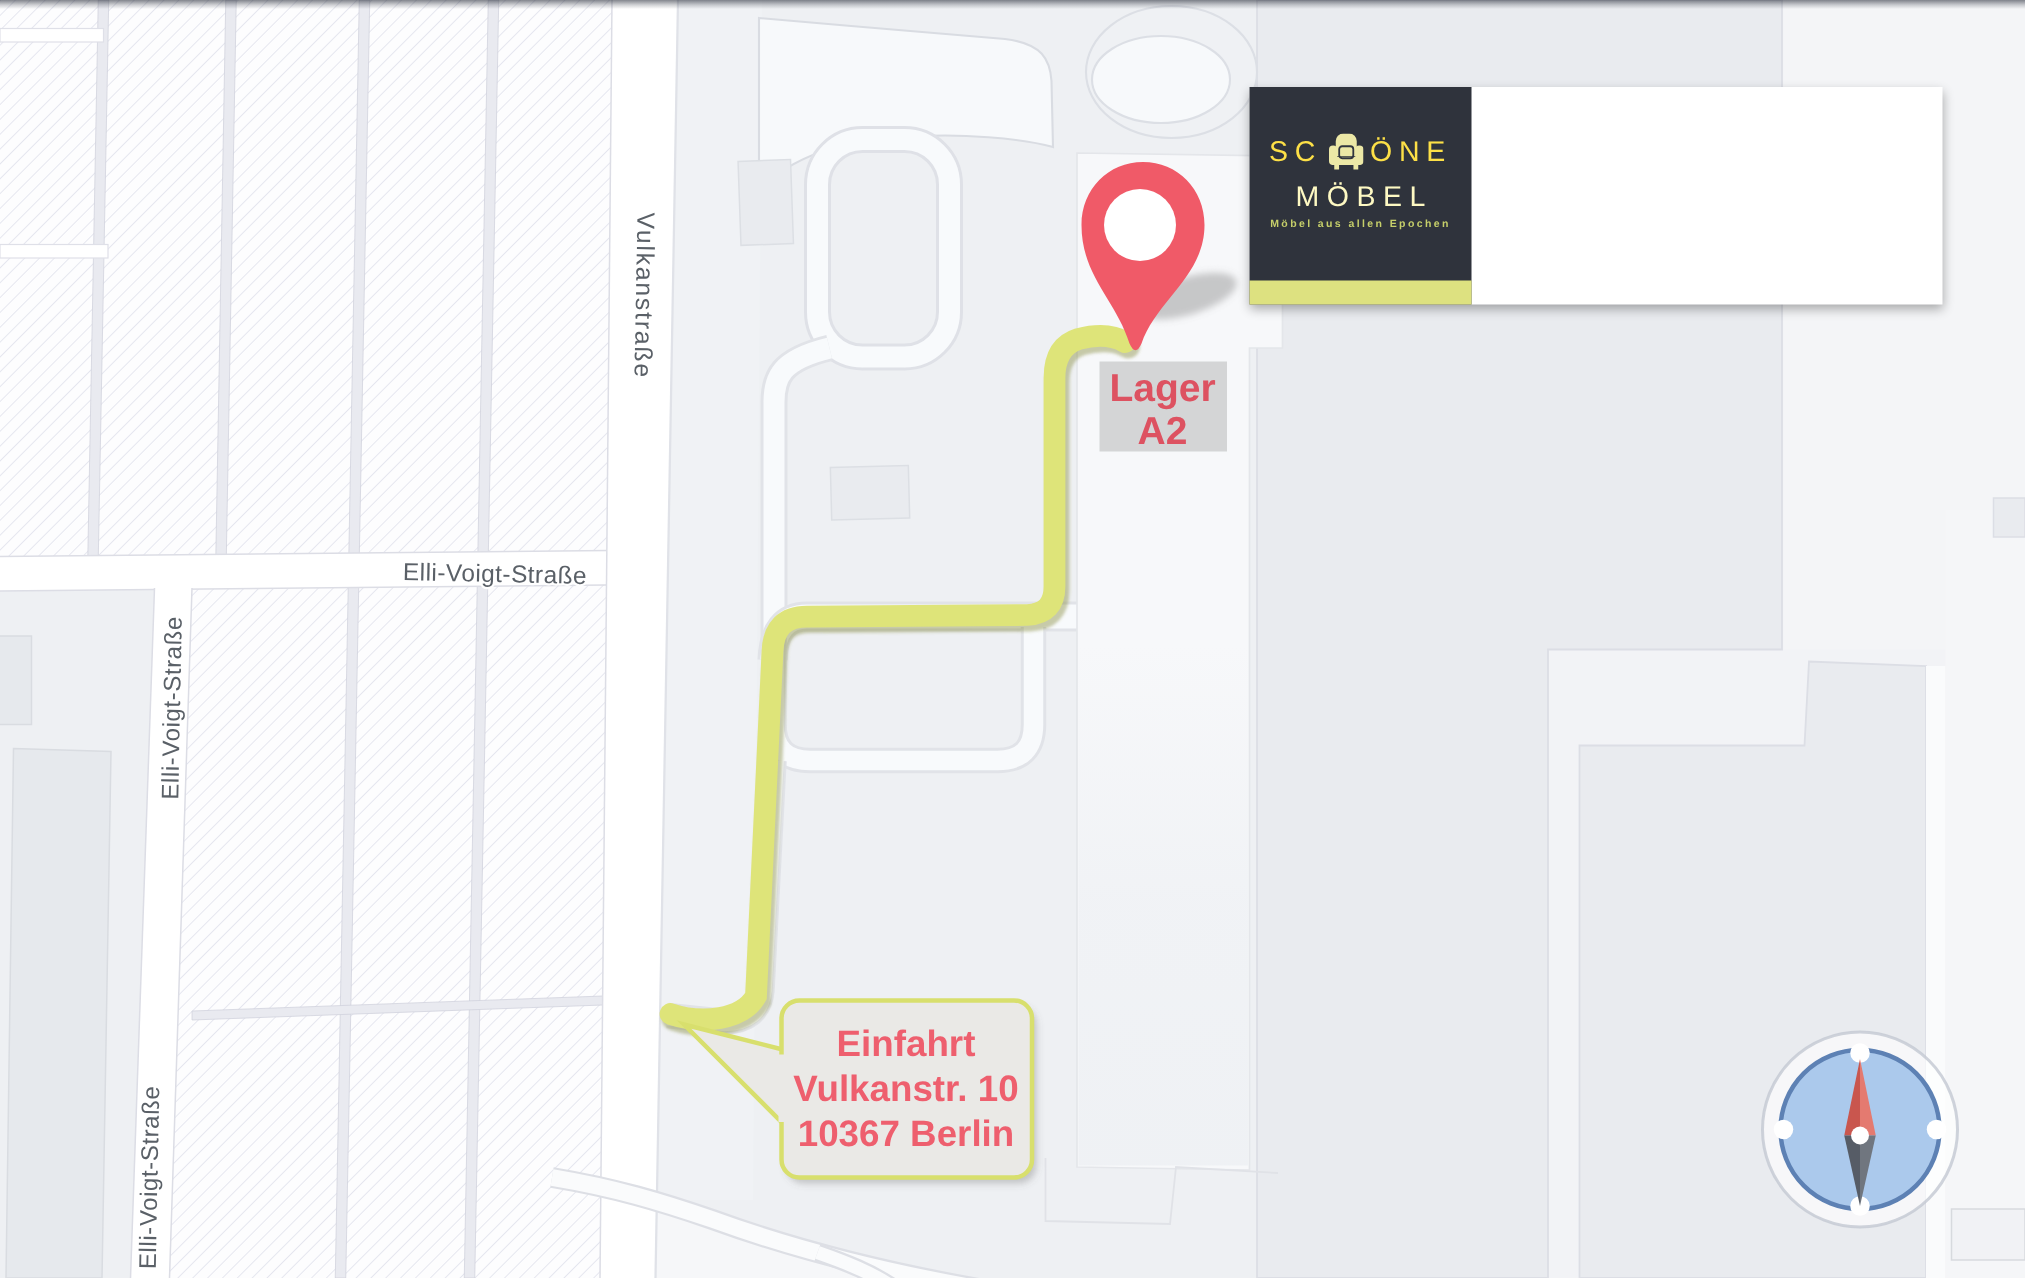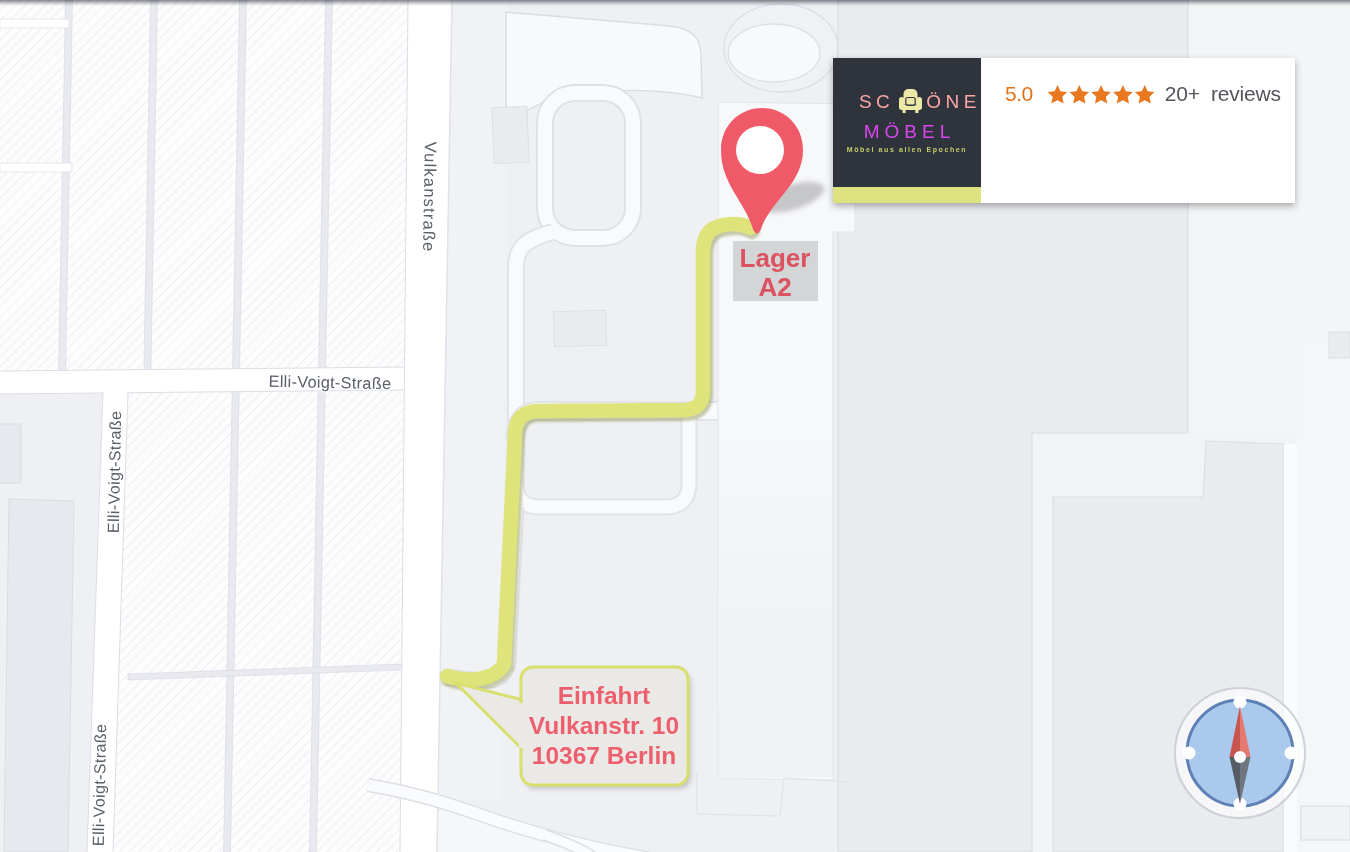--- a/index.html
+++ b/index.html
@@ -1,23 +1,23 @@
 <!DOCTYPE html>
 <html><head>
 <meta charset="utf-8">
 <style>
 html,body{margin:0;padding:0}
 body{width:1350px;height:852px;overflow:hidden;font-family:"Liberation Sans",sans-serif;background:#f2f3f6;position:relative}
 svg text{font-family:"Liberation Sans",sans-serif}
 #card{position:absolute;left:833px;top:58px;width:462px;height:145px;background:#fff;box-shadow:0 3px 7px rgba(0,0,0,0.32);display:flex}
 #logo{width:148px;height:145px;background:#2f333c;position:relative;flex:none}
 #logostrip{position:absolute;left:0;bottom:0;width:148px;height:16px;background:#dde180}
-.lrow1{position:absolute;left:0;top:31px;width:148px;display:flex;align-items:center;justify-content:flex-end;color:#fca5a5;font-size:19px;letter-spacing:4.5px;white-space:nowrap}
+.lrow1{position:absolute;left:0;top:31px;width:148px;display:flex;align-items:center;justify-content:center;color:#fde047;font-size:19px;letter-spacing:4.5px;white-space:nowrap}
 .lrow1 .lg{margin:0 4px 0 5px}
-.lrow2{position:absolute;left:0;top:63px;width:148px;text-align:center;color:#d946ef;font-size:19px;letter-spacing:5px;white-space:nowrap;text-indent:5px}
+.lrow2{position:absolute;left:0;top:63px;width:148px;text-align:center;color:#fef9c3;font-size:19px;letter-spacing:5px;white-space:nowrap;text-indent:5px}
 .lrow3{position:absolute;left:0;top:88px;width:148px;text-align:center;color:#c6cf6a;font-size:7px;font-weight:bold;letter-spacing:1.6px;white-space:nowrap}
 #cardtxt{padding:12px 0 0 24px}
 .title{font-size:26px;color:#202124;letter-spacing:-0.3px}
 .rating{margin-top:12px;display:flex;align-items:center}
 .score{color:#e2731a;font-size:21px;letter-spacing:-0.5px}
 .stars{margin-left:14px;flex:none}
 .revs{color:#52555a;font-size:21px;margin-left:10px;white-space:nowrap;letter-spacing:-0.2px}
 </style>
 </head>
 <body>
@@ -234,36 +234,15 @@
 <div class="lrow2">MÖBEL</div>
 
 <div class="lrow3">Möbel aus allen Epochen</div>
 
 <div id="logostrip"></div>
 </div>
 
 <div id="cardtxt">
 
 
-<div class="rating">
-        <span class="score">5.0</span>
-        <svg class="stars" width="108" height="21" viewBox="0 0 108 21">
-          <g transform="translate(0.0,0)">
-            <polygon points="10.5,0.9 13.4,7.2 20.3,8.0 15.3,12.7 16.6,19.5 10.5,16.2 4.4,19.5 5.7,12.7 0.7,8.0 7.6,7.2" fill="#e8781f"></polygon>
-          </g>
-          <g transform="translate(21.8,0)">
-            <polygon points="10.5,0.9 13.4,7.2 20.3,8.0 15.3,12.7 16.6,19.5 10.5,16.2 4.4,19.5 5.7,12.7 0.7,8.0 7.6,7.2" fill="#e8781f"></polygon>
-          </g>
-          <g transform="translate(43.6,0)">
-            <polygon points="10.5,0.9 13.4,7.2 20.3,8.0 15.3,12.7 16.6,19.5 10.5,16.2 4.4,19.5 5.7,12.7 0.7,8.0 7.6,7.2" fill="#e8781f"></polygon>
-          </g>
-          <g transform="translate(65.4,0)">
-            <polygon points="10.5,0.9 13.4,7.2 20.3,8.0 15.3,12.7 16.6,19.5 10.5,16.2 4.4,19.5 5.7,12.7 0.7,8.0 7.6,7.2" fill="#e8781f"></polygon>
-          </g>
-          <g transform="translate(87.2,0)">
-            <polygon points="10.5,0.9 13.4,7.2 20.3,8.0 15.3,12.7 16.6,19.5 10.5,16.2 4.4,19.5 5.7,12.7 0.7,8.0 7.6,7.2" fill="#e8781f"></polygon>
-          </g>
-        </svg>
-        <span class="revs">20+&nbsp;&nbsp;reviews</span>
-      </div>
 </div>
 </div>
 
 
 </body></html>

